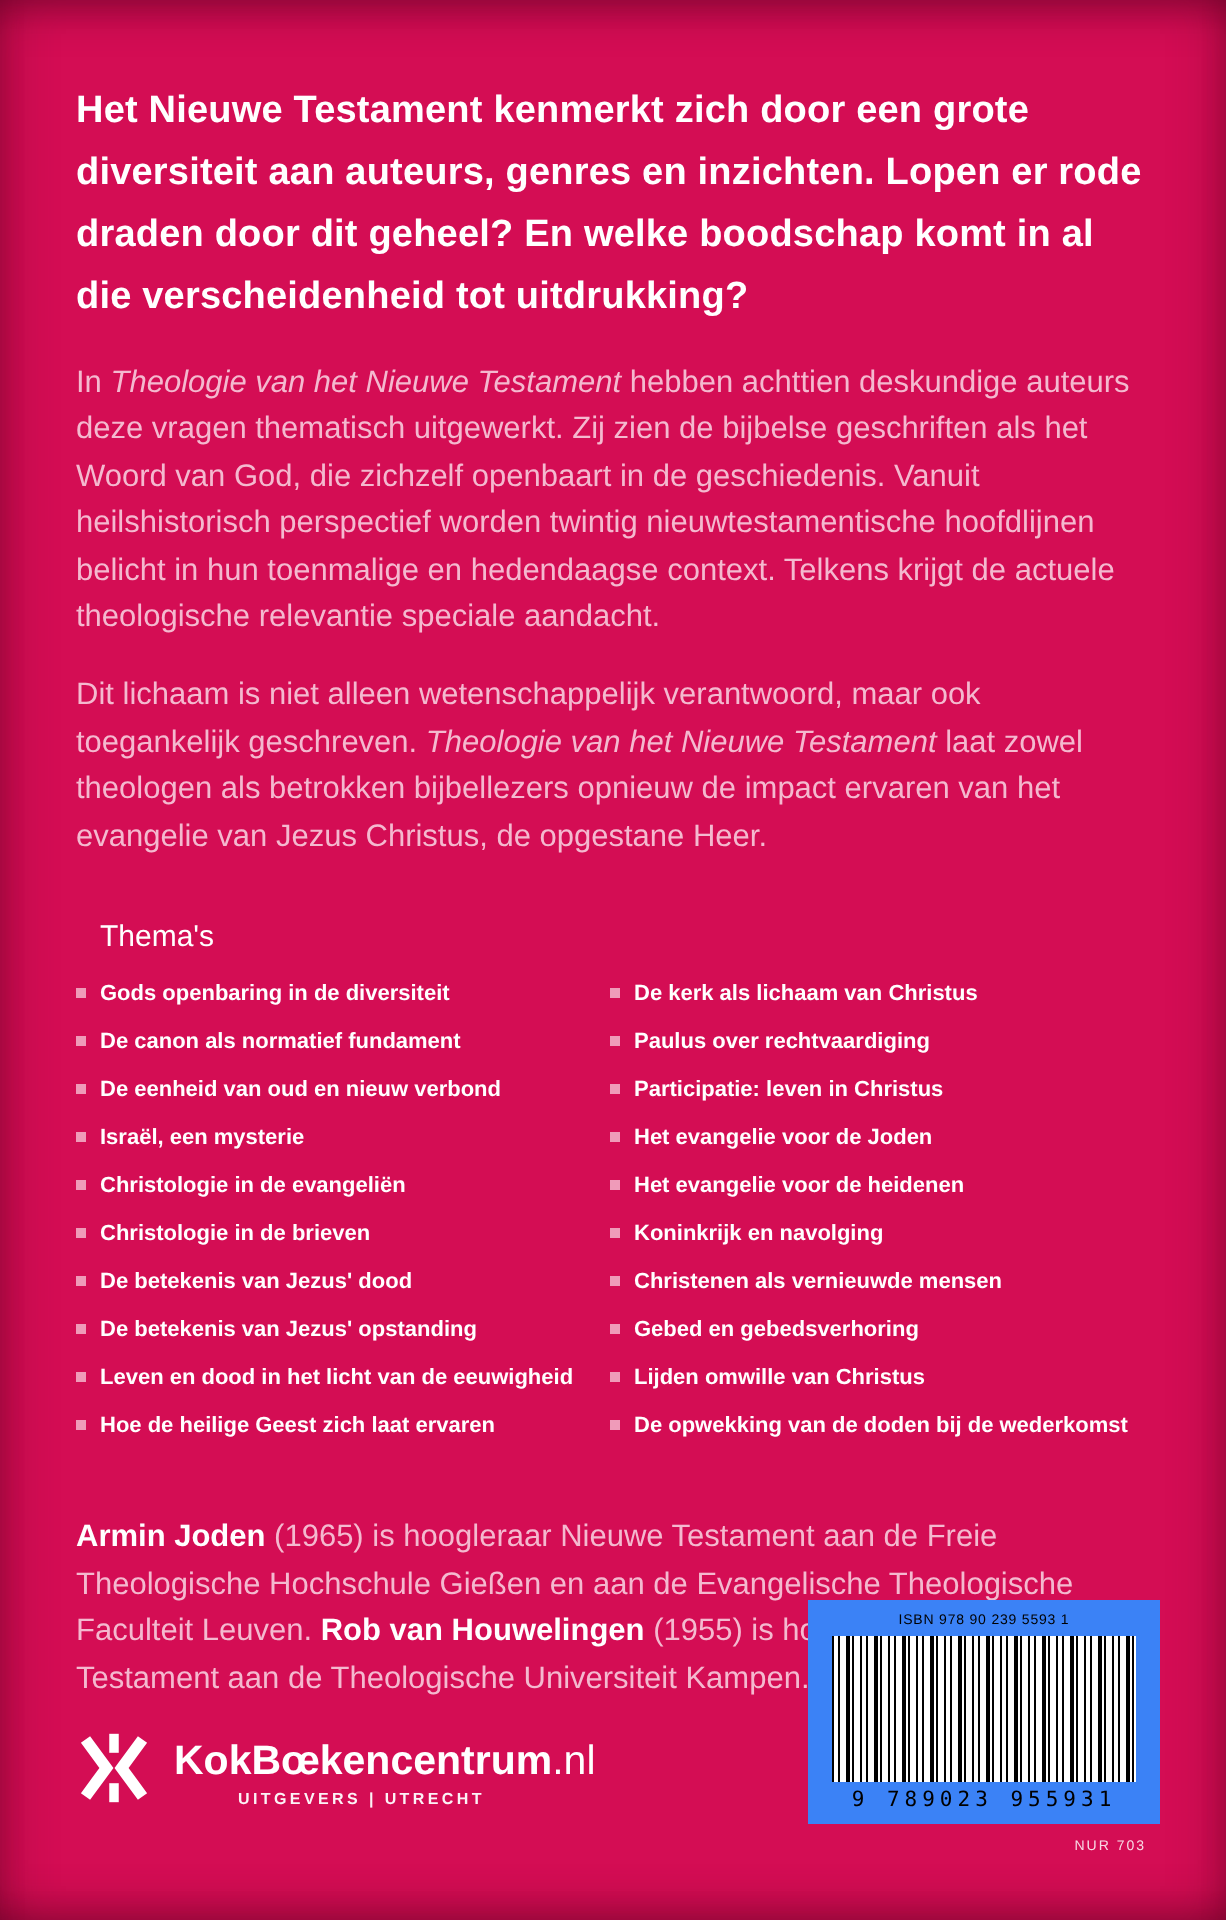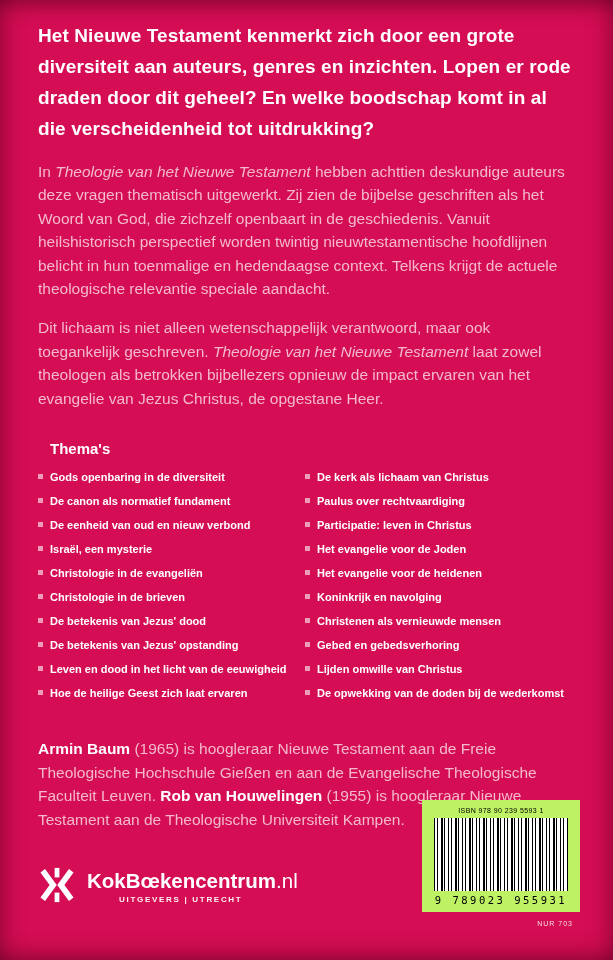--- a/index.html
+++ b/index.html
@@ -17,34 +17,34 @@
     position:relative;overflow:hidden;
   }
   .vignette{
     position:absolute;inset:0;pointer-events:none;z-index:5;
     box-shadow:
       inset 0 16px 20px -12px rgba(70,0,25,.5),
       inset 0 -16px 22px -12px rgba(70,0,25,.45),
       inset 16px 0 26px -14px rgba(70,0,25,.38),
       inset -16px 0 26px -14px rgba(70,0,25,.38);
   }
-  .content{position:relative;padding:20px 38px 0;z-index:1;}
+  .content{position:relative;padding:40px 38px 0;z-index:1;}
   .headline{
     color:var(--accent_white);
     font-size:19px;line-height:31px;font-weight:bold;
     letter-spacing:.1px;
   }
   .para{
     color:var(--body_text);
     font-size:15.5px;line-height:23.5px;
   }
   .book-title{font-style:italic;}
   .themas{margin-top:30px;}
   .themas-heading{
-    color:var(--accent_white);font-weight:bold;font-size:15px;
+    color:var(--accent_white);font-weight:normal;font-size:15px;
     padding-left:12px;
   }
   .themas-cols{display:flex;margin-top:14px;}
   .col{list-style:none;margin:0;padding:0;}
   .col-left{width:267px;flex:none;}
   .col-right{flex:1;}
   .col li{
     display:flex;align-items:flex-start;
     margin-bottom:12px;
     color:var(--accent_white);
@@ -65,21 +65,21 @@
   }
   .logo-mark{flex:none;}
   .brand-line{color:var(--accent_white);font-size:20.5px;font-weight:bold;line-height:22px;}
   .brand-suffix{font-weight:normal;}
   .tagline{
     margin-top:3px;font-size:8px;letter-spacing:1.7px;
     color:var(--accent_white);font-weight:bold;opacity:.95;padding-left:32px;
   }
   .barcode-box{
     position:absolute;right:33px;bottom:48px;z-index:2;
-    width:158px;height:112px;background:#bef264;
+    width:176px;height:112px;background:#3b82f6;
     padding:7px 9px 6px;display:flex;flex-direction:column;margin-left:38px;
   }
   .isbn-label{
     font-size:7px;text-align:center;color:#000;letter-spacing:.4px;
     white-space:nowrap;overflow:hidden;
   }
   .bars{
     flex:1;margin:4px 3px 3px;
     background:repeating-linear-gradient(90deg,
       #000 0 1px,#fff 1px 3px,
@@ -192,21 +192,21 @@
             <span>Lijden omwille van Christus</span>
           </li>
         <li>
             <span class="bullet"></span>
             <span>De opwekking van de doden bij de wederkomst</span>
           </li>
       </ul>
     </div>
   </div>
 
-  <p class="authors"><span class="author-name">Armin Baum</span><span> (1965) is hoogleraar Nieuwe Testament aan de Freie Theologische Hochschule Gießen en aan de Evangelische Theologische Faculteit Leuven. </span><span class="author-name">Rob van Houwelingen</span><span> (1955) is hoogleraar Nieuwe Testament aan de Theologische Universiteit Kampen.</span></p>
+  <p class="authors"><span class="author-name">Armin Joden</span><span> (1965) is hoogleraar Nieuwe Testament aan de Freie Theologische Hochschule Gießen en aan de Evangelische Theologische Faculteit Leuven. </span><span class="author-name">Rob van Houwelingen</span><span> (1955) is hoogleraar Nieuwe Testament aan de Theologische Universiteit Kampen.</span></p>
 
 </div>
 
 <div class="footer-logo">
   <span class="logo-mark">
     <svg width="38" height="38" viewBox="0 0 40 40" fill="none" stroke="#ffffff" stroke-width="6" stroke-linecap="butt">
       <path d="M5 5 L16 20 L5 35"></path>
       <path d="M35 5 L24 20 L35 35"></path>
       <path d="M20 12 L20 2" stroke-width="5"></path>
       <path d="M20 28 L20 38" stroke-width="5"></path>

